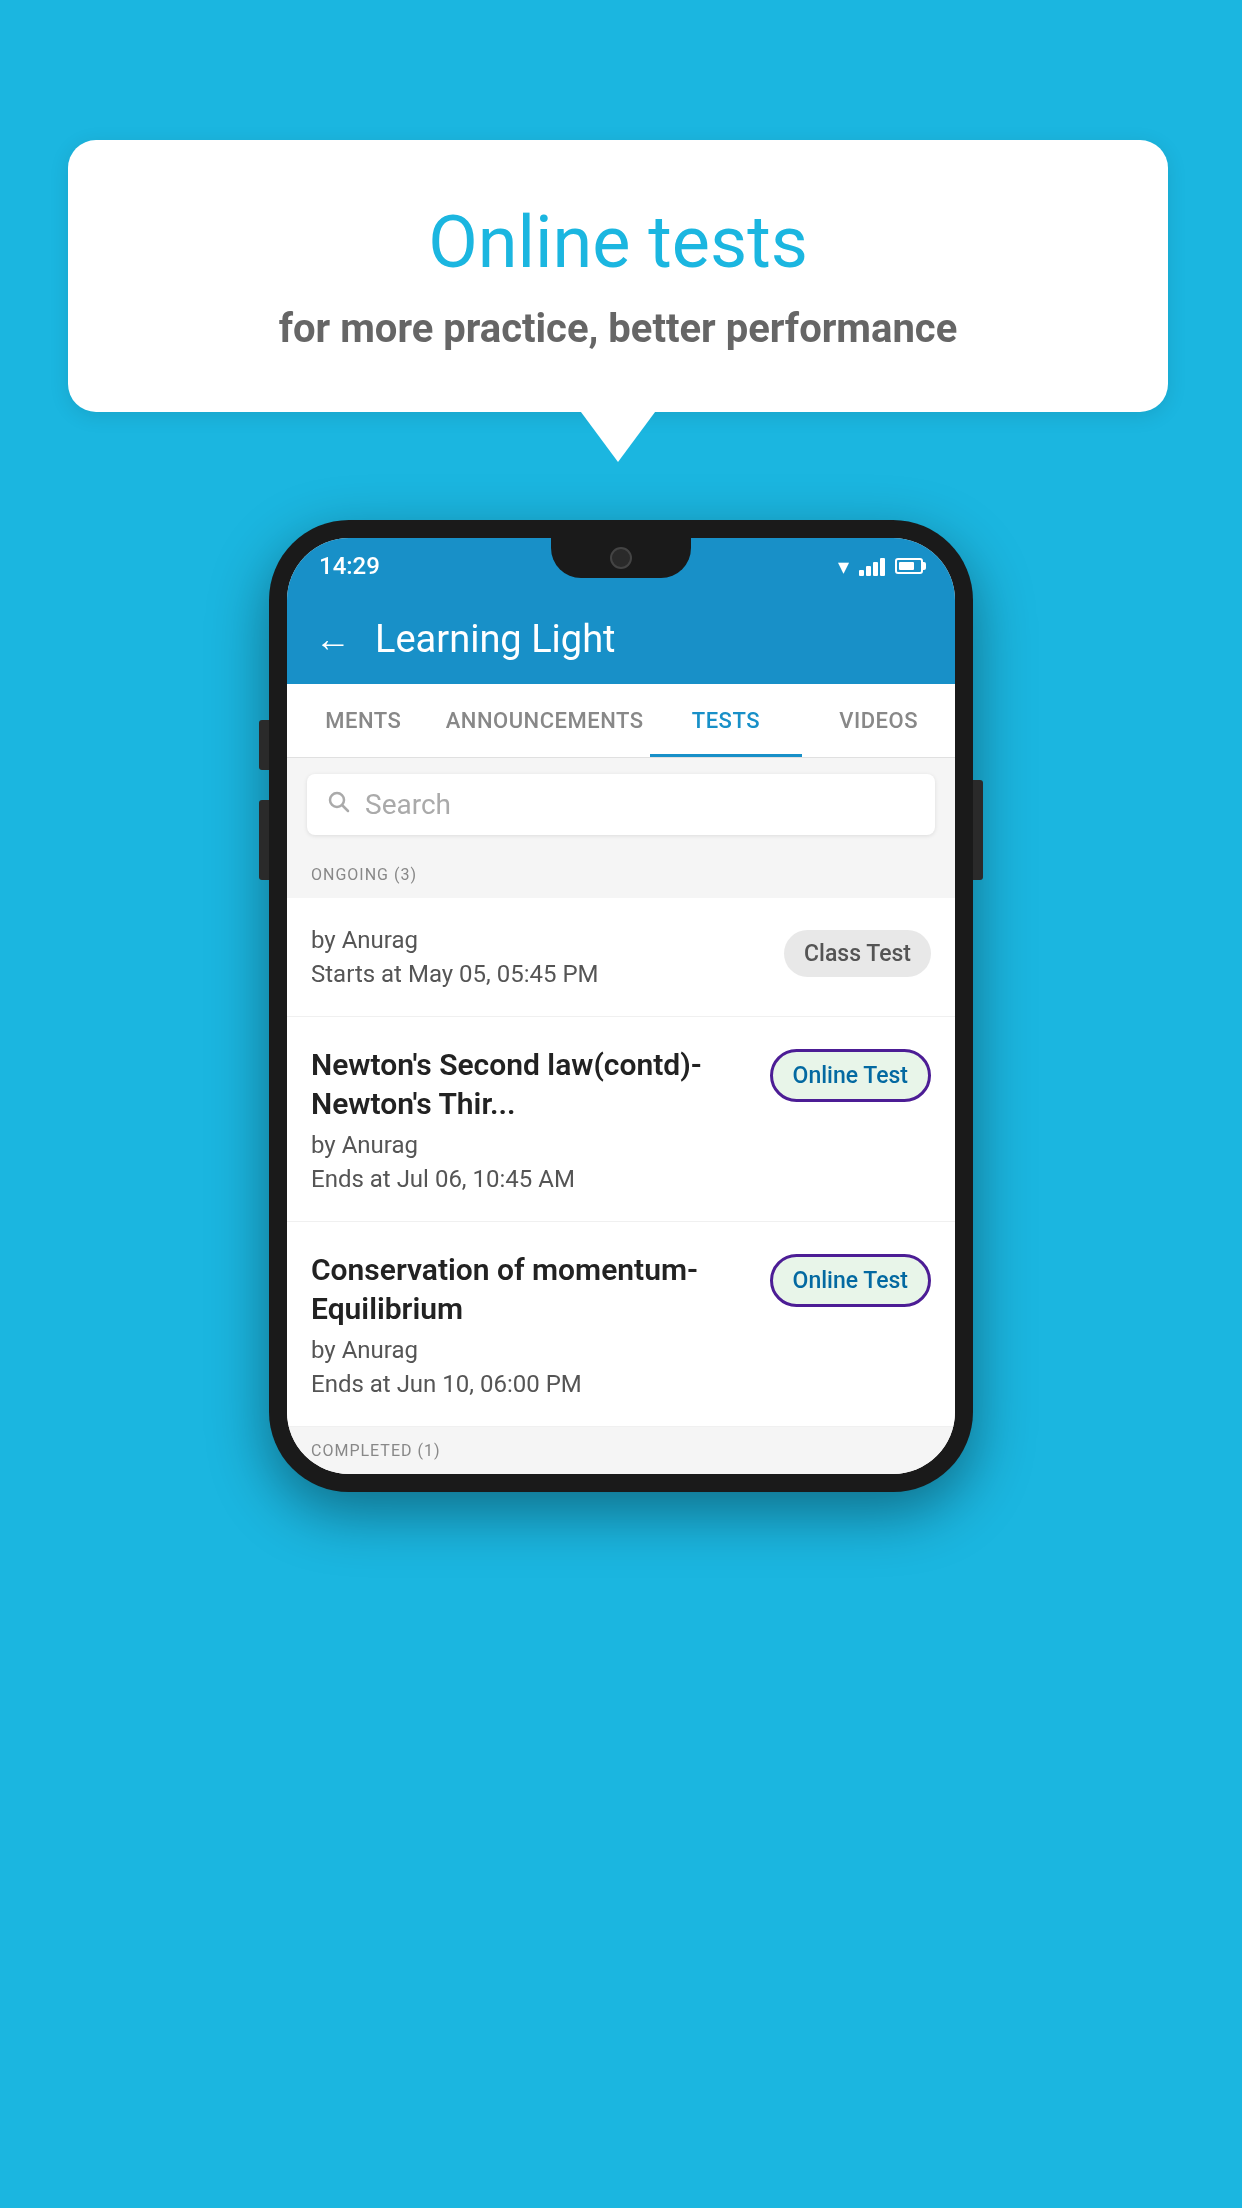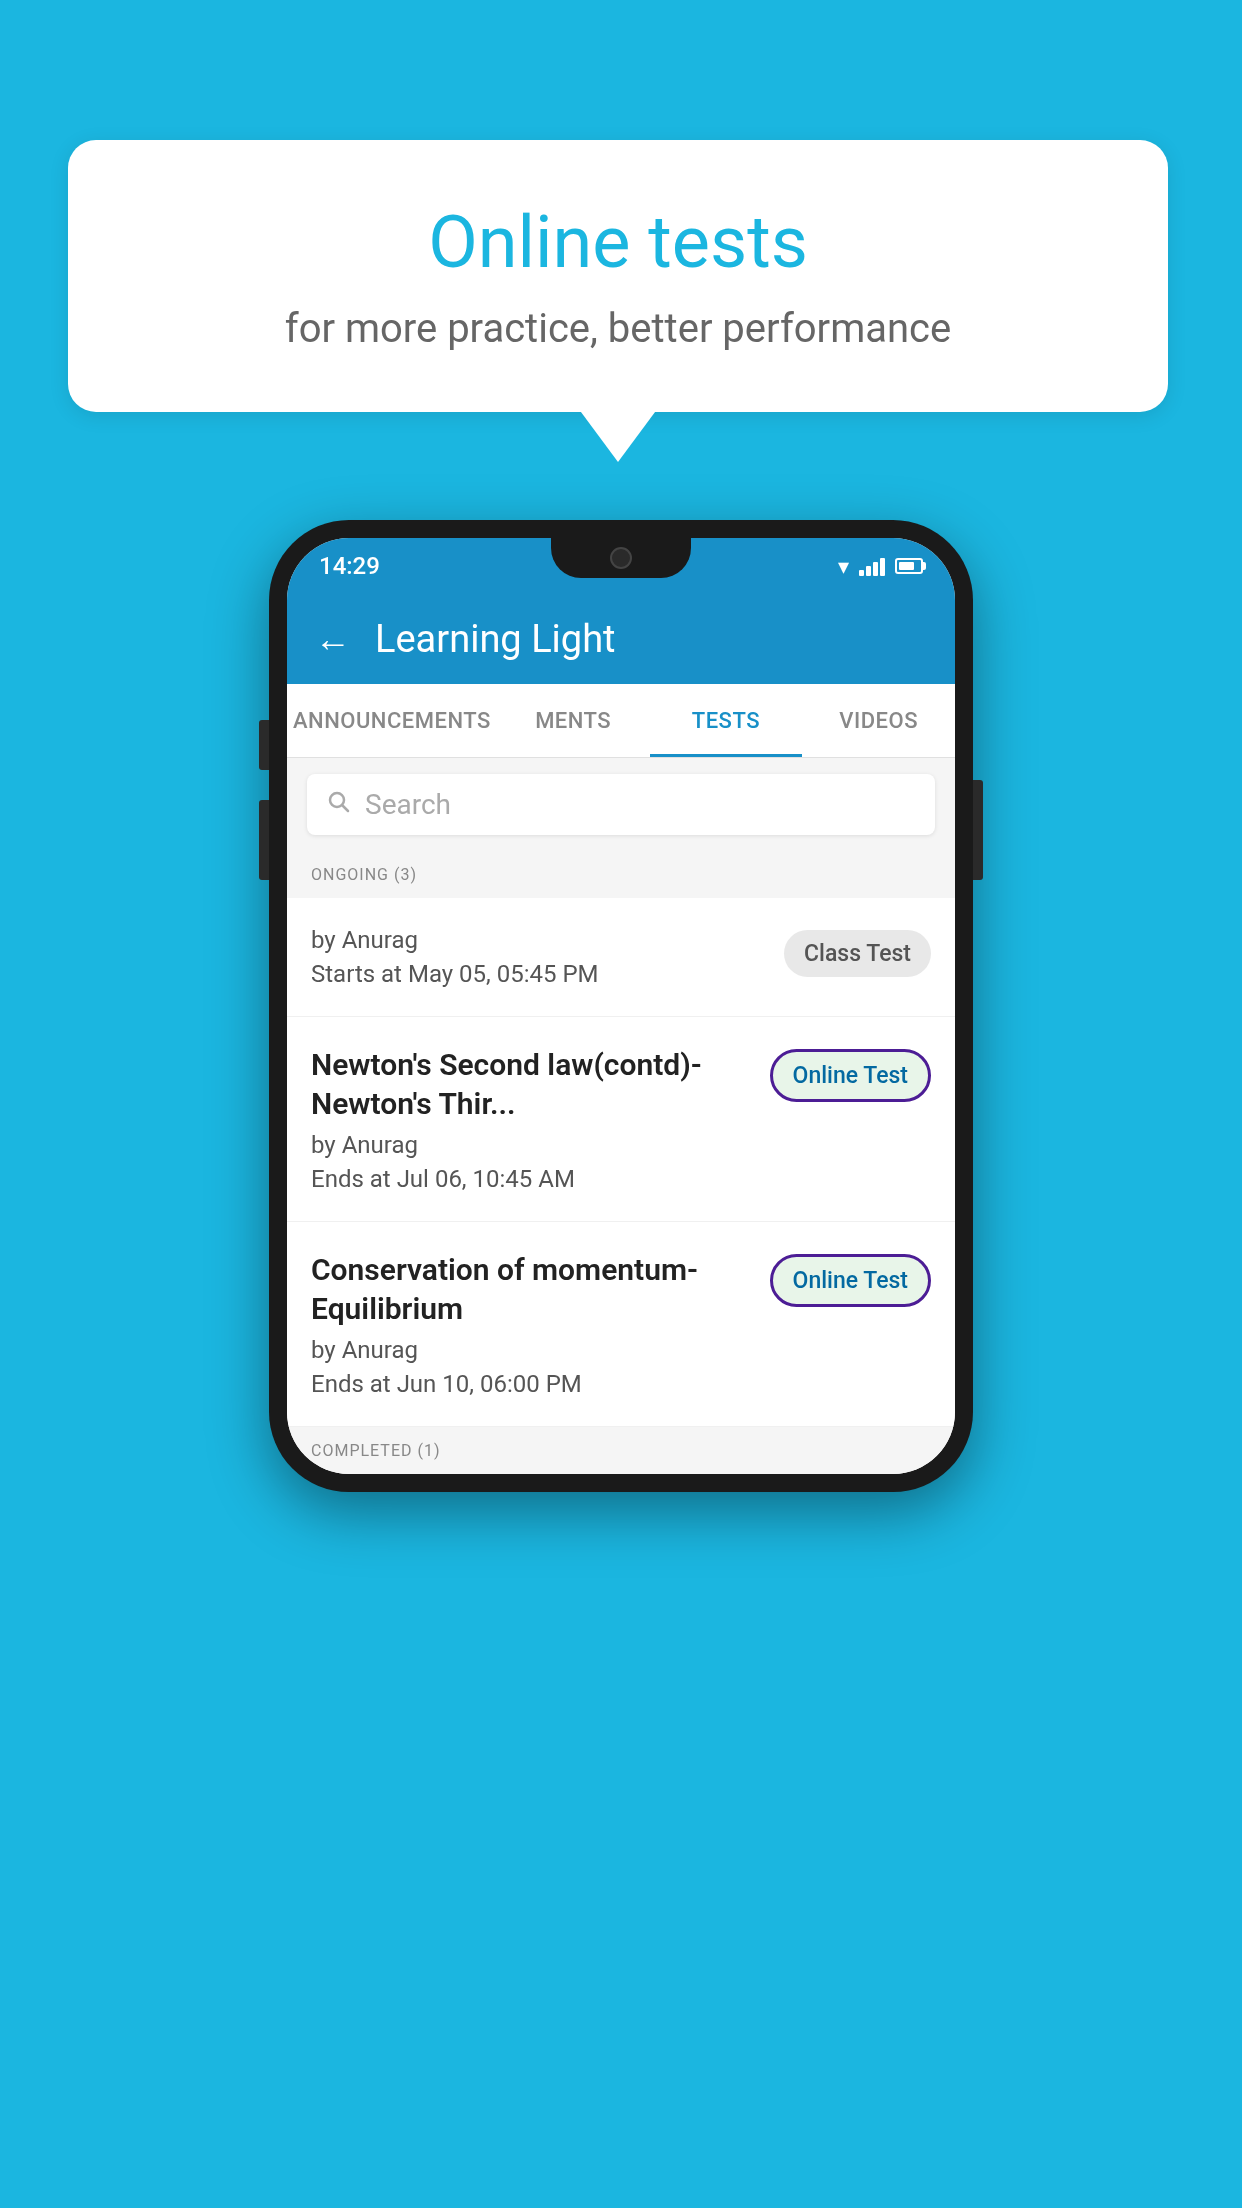--- a/index.html
+++ b/index.html
@@ -47,21 +47,21 @@
     .bubble-title {
       font-size: 72px;
       color: #1BB6E0;
       font-weight: 400;
       margin-bottom: 20px;
     }
 
     .bubble-subtitle {
       font-size: 40px;
       color: #666;
-      font-weight: 400;
+      font-weight: 700;
     }
 
     
     .phone-container {
       position: absolute;
       top: 520px;
       left: 50%;
       transform: translateX(-50%);
       width: 704px;
     }
@@ -400,24 +400,24 @@
         </div>
       </div>
 
       <div class="app-header">
         <span class="back-arrow">←</span>
         <span class="app-title">Learning Light</span>
       </div>
 
       <div class="tabs-container">
         <div class="tab">
+          <span>MENTS</span>
+        </div>
+        <div class="tab">
           <span>ANNOUNCEMENTS</span>
-        </div>
-        <div class="tab">
-          <span>MENTS</span>
         </div>
         <div class="tab active">
           <span>TESTS</span>
         </div>
         <div class="tab">
           <span>VIDEOS</span>
         </div>
       </div>
 
       <div class="search-container">

